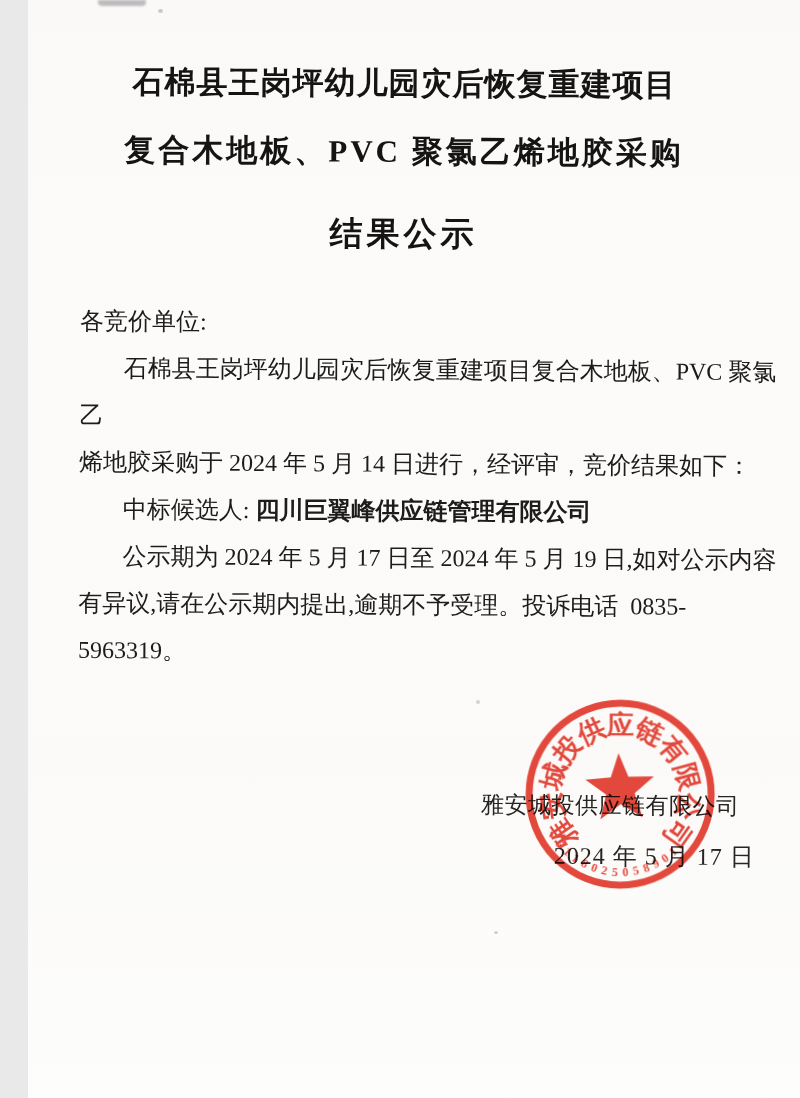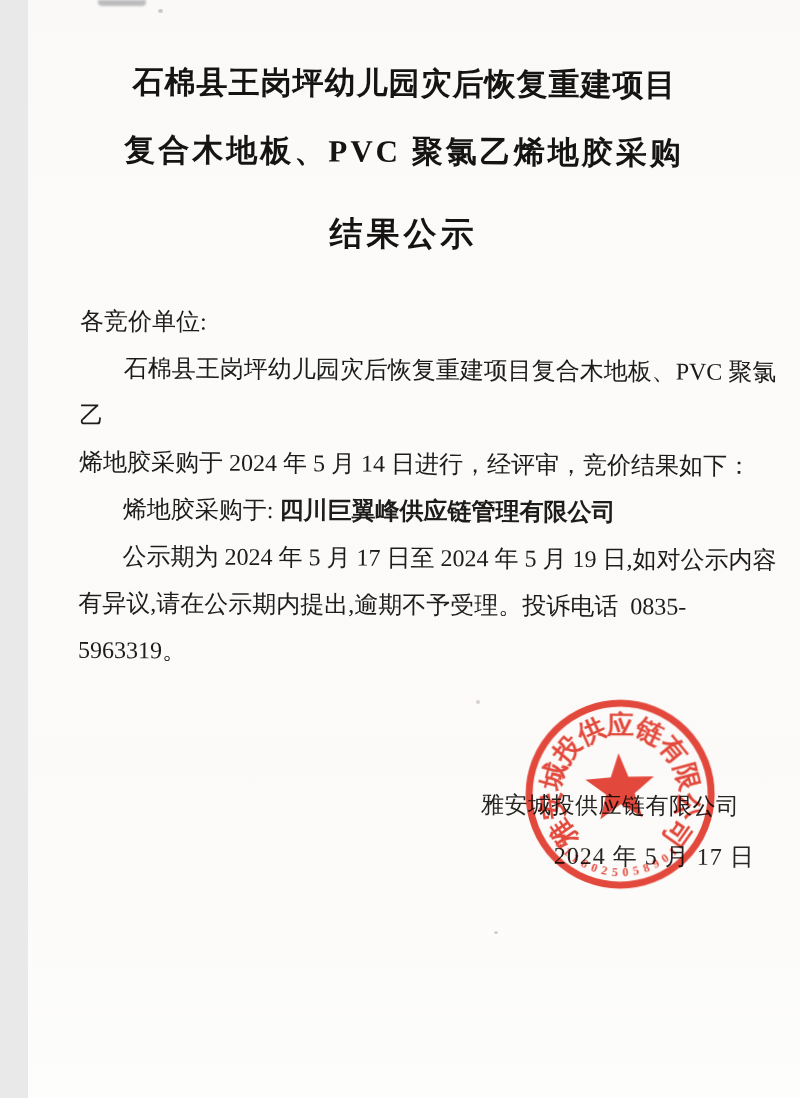--- a/index.html
+++ b/index.html
@@ -73,21 +73,21 @@
     <div class="title-block">
       <div class="title-line t1">石棉县王岗坪幼儿园灾后恢复重建项目</div>
       <div class="title-line t2">复合木地板、PVC 聚氯乙烯地胶采购</div>
       <div class="title-line t3">结果公示</div>
     </div>
 
     <div class="body-block">
       <p class="line">各竞价单位:</p>
       <p class="line indent">石棉县王岗坪幼儿园灾后恢复重建项目复合木地板、PVC 聚氯乙</p>
       <p class="line">烯地胶采购于 2024 年 5 月 14 日进行，经评审，竞价结果如下：</p>
-      <p class="line indent"><span>烯地胶采购于: </span><span class="bold">四川巨翼峰供应链管理有限公司</span></p>
+      <p class="line indent"><span>中标候选人: </span><span class="bold">四川巨翼峰供应链管理有限公司</span></p>
       <p class="line indent">公示期为 2024 年 5 月 17 日至 2024 年 5 月 19 日,如对公示内容</p>
       <p class="line">有异议,请在公示期内提出,逾期不予受理。投诉电话  0835-5963319。</p>
     </div>
 
     <div class="sign-company">雅安城投供应链有限公司</div>
     <div class="sign-date">2024 年 5 月 17 日</div>
 
     <svg class="seal" viewBox="0 0 200 200">
       <circle cx="100" cy="100" r="91" fill="none" stroke-width="7" stroke="#e03a2c"></circle>
       <polygon transform="translate(100,95) rotate(-3)" points="0,-36 8.82,-12.14 34.24,-11.12 14.27,4.64 21.16,29.12 0,15 -21.16,29.12 -14.27,4.64 -34.24,-11.12 -8.82,-12.14" fill="#e03a2c"></polygon>

